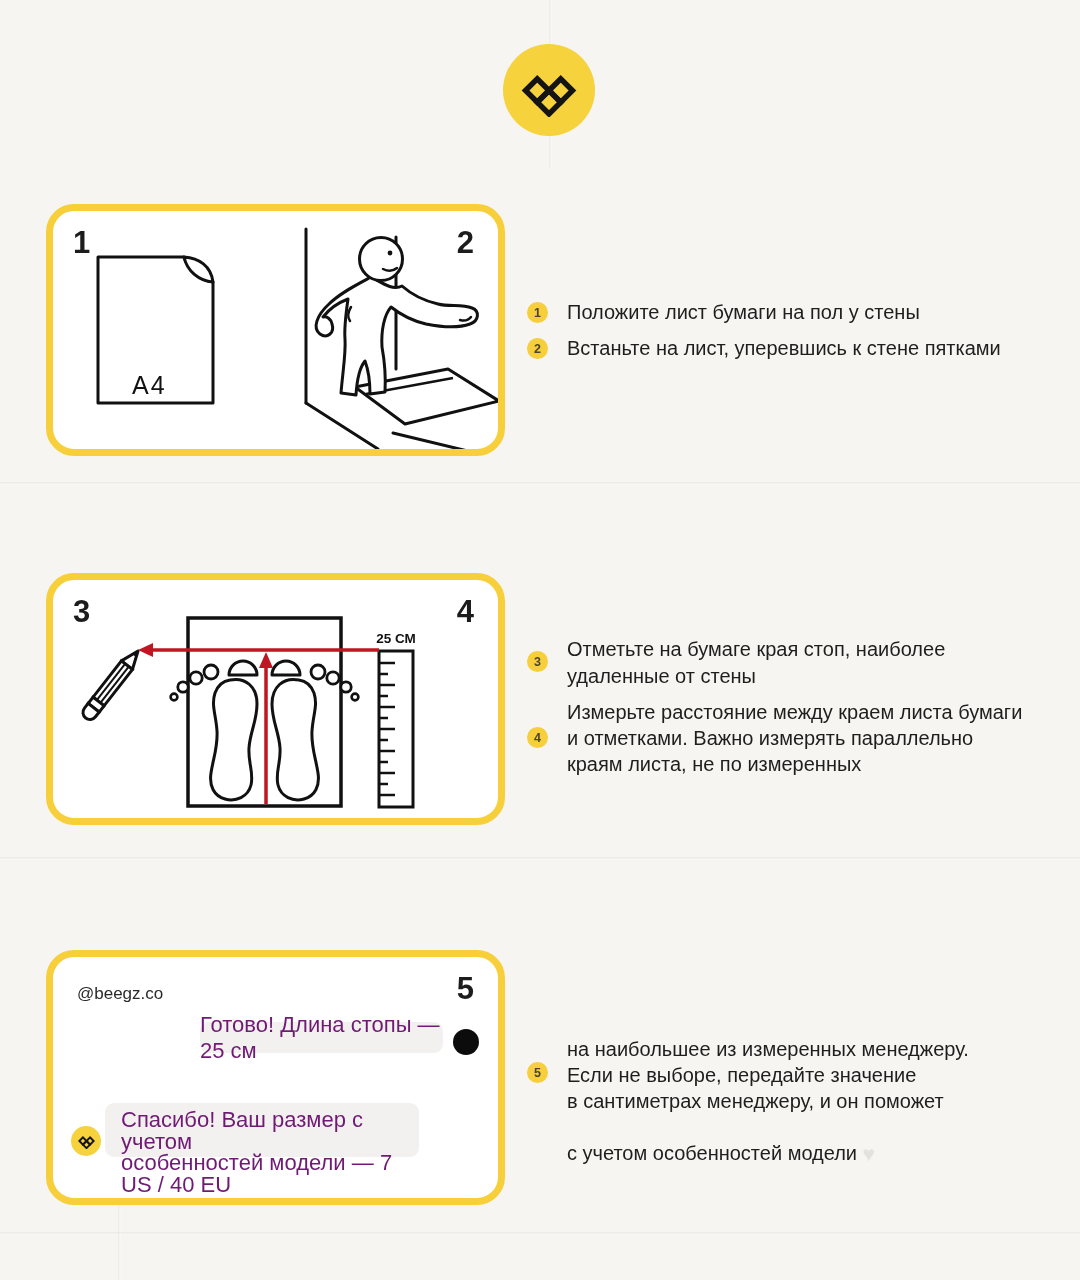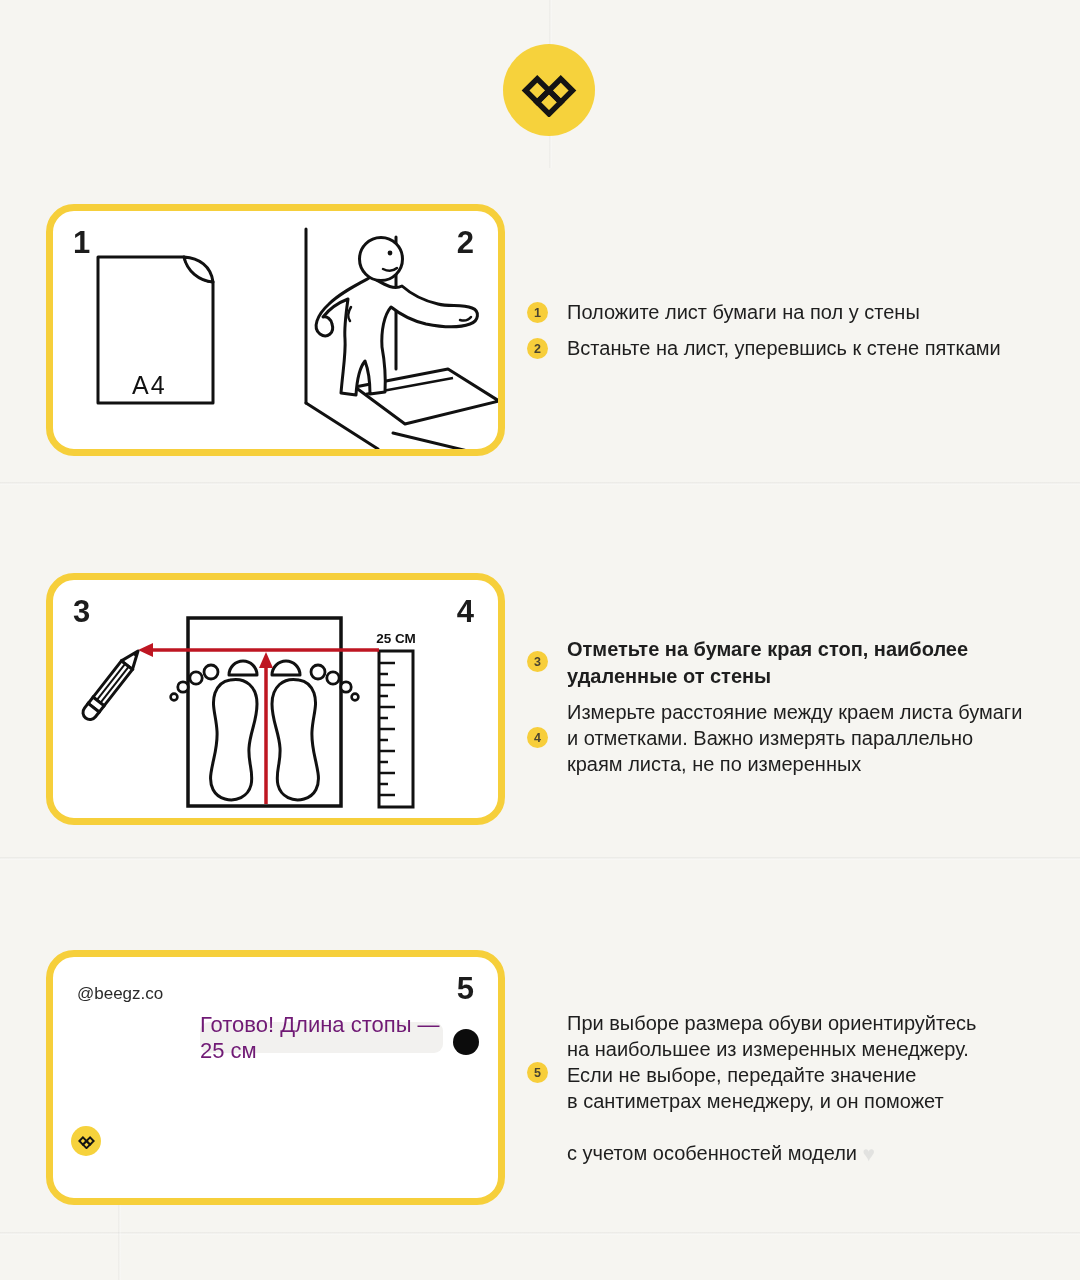--- a/index.html
+++ b/index.html
@@ -41,21 +41,21 @@
   
   .step{position:absolute;left:527px;}
   .badge{
     position:absolute;left:0;width:21px;height:21px;border-radius:50%;
     background:#F7CE3B;display:flex;align-items:center;justify-content:center;
     font-size:12.5px;font-weight:700;color:#4a4430;
   }
   .step-text{
     margin:0 0 0 40px;font-size:20px;font-weight:500;color:#1e1e1e;
   }
-  .lh25{line-height:25px;} .lh27{line-height:27px;font-weight:bold;} .lh26{line-height:26px;}
+  .lh25{line-height:25px;} .lh27{line-height:27px;} .lh26{line-height:26px;}
   .heart{color:#e2e2e0;font-size:21px;vertical-align:-1px;}
 
   
   .bubble{
     position:absolute;background:#f2f1ef;border-radius:9px;
     font-size:22px;font-weight:500;color:#701a75;box-sizing:border-box;
   }
   .bubble.out{left:147px;top:65px;width:243px;height:31px;
     display:flex;align-items:center;justify-content:center;}
   .bubble.in{left:52px;top:146px;width:314px;height:54px;
@@ -185,20 +185,24 @@
 
 <div class="panel" style="top:950px;height:255px;padding-left:40px;">
   <div class="handle">@beegz.co</div>
   <div class="num tr">5</div>
 
   <div class="bubble out">
       <span>Готово! Длина стопы — 25 см</span>
     </div>
   <div class="dot-avatar"></div>
 
+  <div class="bubble in">
+    <span>Спасибо! Ваш размер с учетом</span><br>
+    <span>особенностей модели — 7 US / 40 EU</span>
+  </div>
   <div class="brand-avatar">
     <svg width="17" height="16" viewBox="0 0 62 58">
       <g fill="none" stroke="#141414" stroke-width="7" stroke-linejoin="miter">
         <polygon points="5,29 18,16 31,29 18,42"></polygon>
         <polygon points="31,29 44,16 57,29 44,42"></polygon>
         <polygon points="18,42 31,29 44,42 31,55"></polygon>
       </g>
     </svg>
   </div>
 </div>
@@ -218,14 +222,14 @@
   <p class="step-text lh27"><span>Отметьте на бумаге края стоп, наиболее</span><br><span>удаленные от стены</span></p>
 </div>
 
 <div class="step" style="top:699px;">
   <span class="badge" style="top:28px;">4</span>
   <p class="step-text lh26"><span>Измерьте расстояние между краем листа бумаги</span><br><span>и отметками. Важно измерять параллельно</span><br><span>краям листа, не по измеренных</span></p>
 </div>
 
 <div class="step" style="top:1010px;">
   <span class="badge" style="top:52px;">5</span>
-  <p class="step-text lh26"><span>При выборе размера обуви ориентируйтесь</span><br><span>на наибольшее из измеренных менеджеру.</span><br><span>Если не выборе, передайте значение</span><br><span>в сантиметрах менеджеру, и он поможет</span><br><br><span>с учетом особенностей модели</span> <span class="heart">♥</span></p>
+  <p class="step-text lh26"><br><span>на наибольшее из измеренных менеджеру.</span><br><span>Если не выборе, передайте значение</span><br><span>в сантиметрах менеджеру, и он поможет</span><br><br><span>с учетом особенностей модели</span> <span class="heart">♥</span></p>
 </div>
 
 </body></html>

